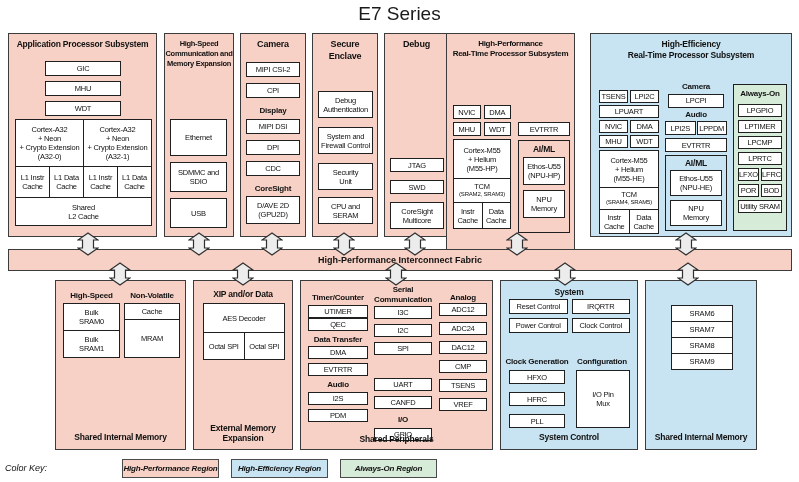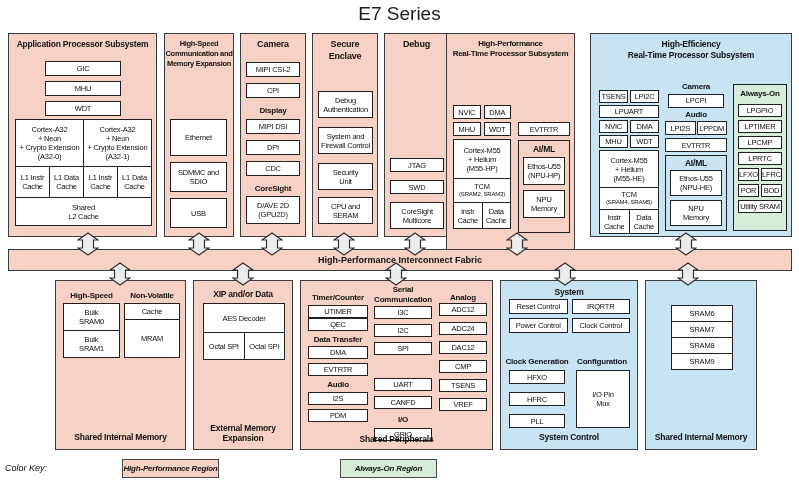--- a/index.html
+++ b/index.html
@@ -363,15 +363,16 @@
     </svg>
   <svg class="arrow" style="left:554px;top:262px" width="22" height="24" viewBox="0 0 22 24">
       <polygon points="11,1 21,8 16.5,8 16.5,16 21,16 11,23 1,16 5.5,16 5.5,8 1,8" fill="#ececec" stroke="#2f2f2f" stroke-width="1.2"></polygon>
     </svg>
   <svg class="arrow" style="left:677px;top:262px" width="22" height="24" viewBox="0 0 22 24">
       <polygon points="11,1 21,8 16.5,8 16.5,16 21,16 11,23 1,16 5.5,16 5.5,8 1,8" fill="#ececec" stroke="#2f2f2f" stroke-width="1.2"></polygon>
     </svg>
 
   <div class="keylabel" style="left:5px;top:463px">Color Key:</div>
   <div class="keybox hp" style="left:122px;top:459px;width:97px;height:19px">High-Performance Region</div>
+  <div class="keybox he" style="left:231px;top:459px;width:97px;height:19px">High-Efficiency Region</div>
   <div class="keybox ao-bg" style="left:340px;top:459px;width:97px;height:19px">Always-On Region</div>
 
 </div>
 
 </body></html>

